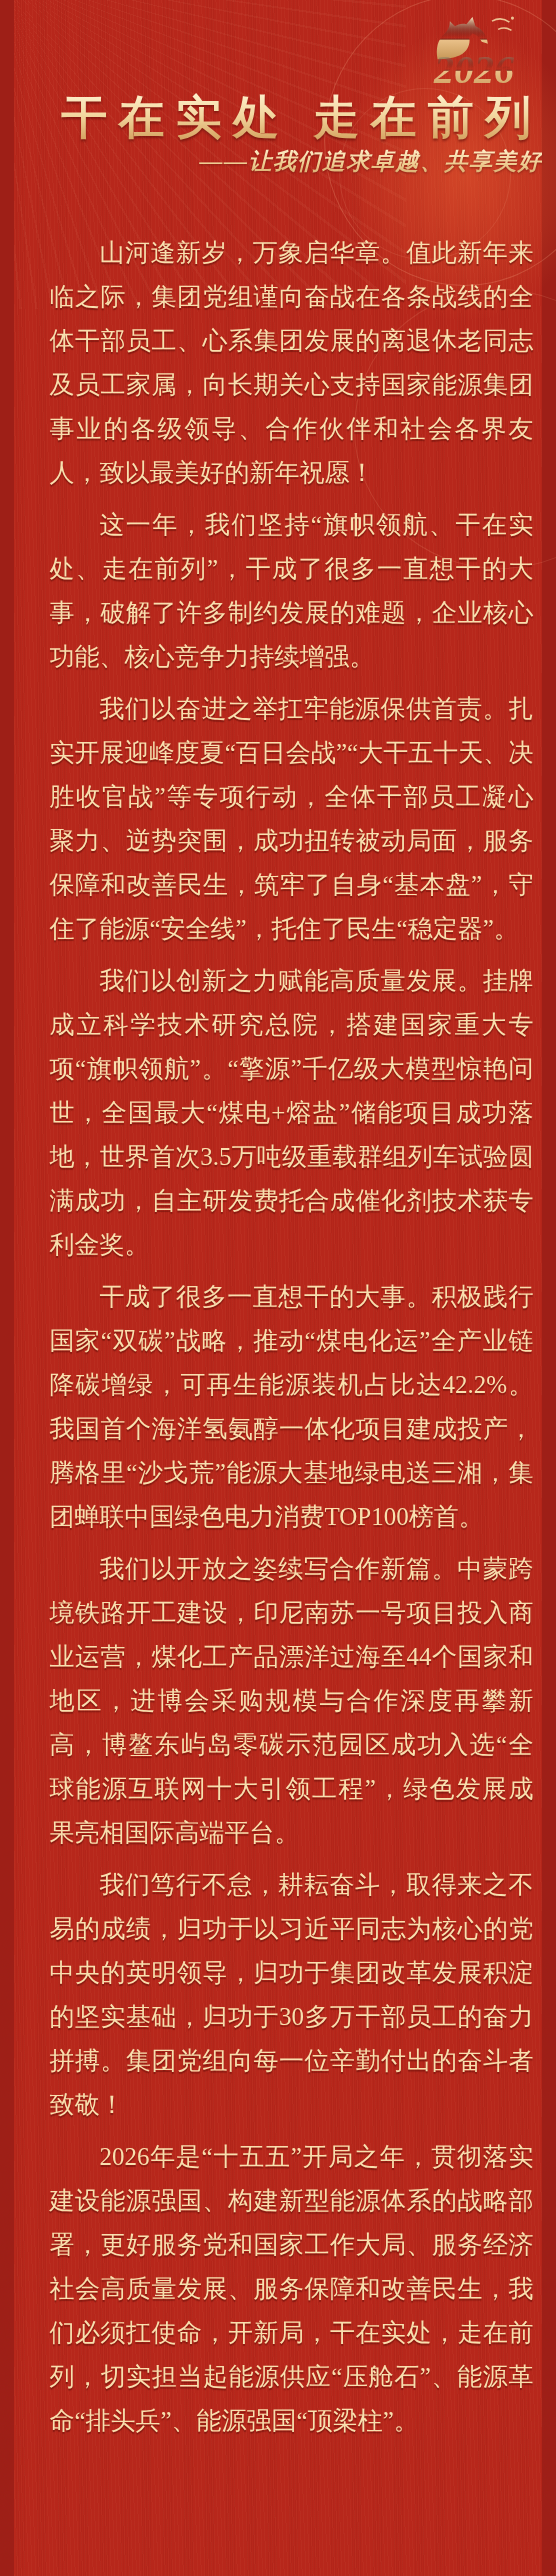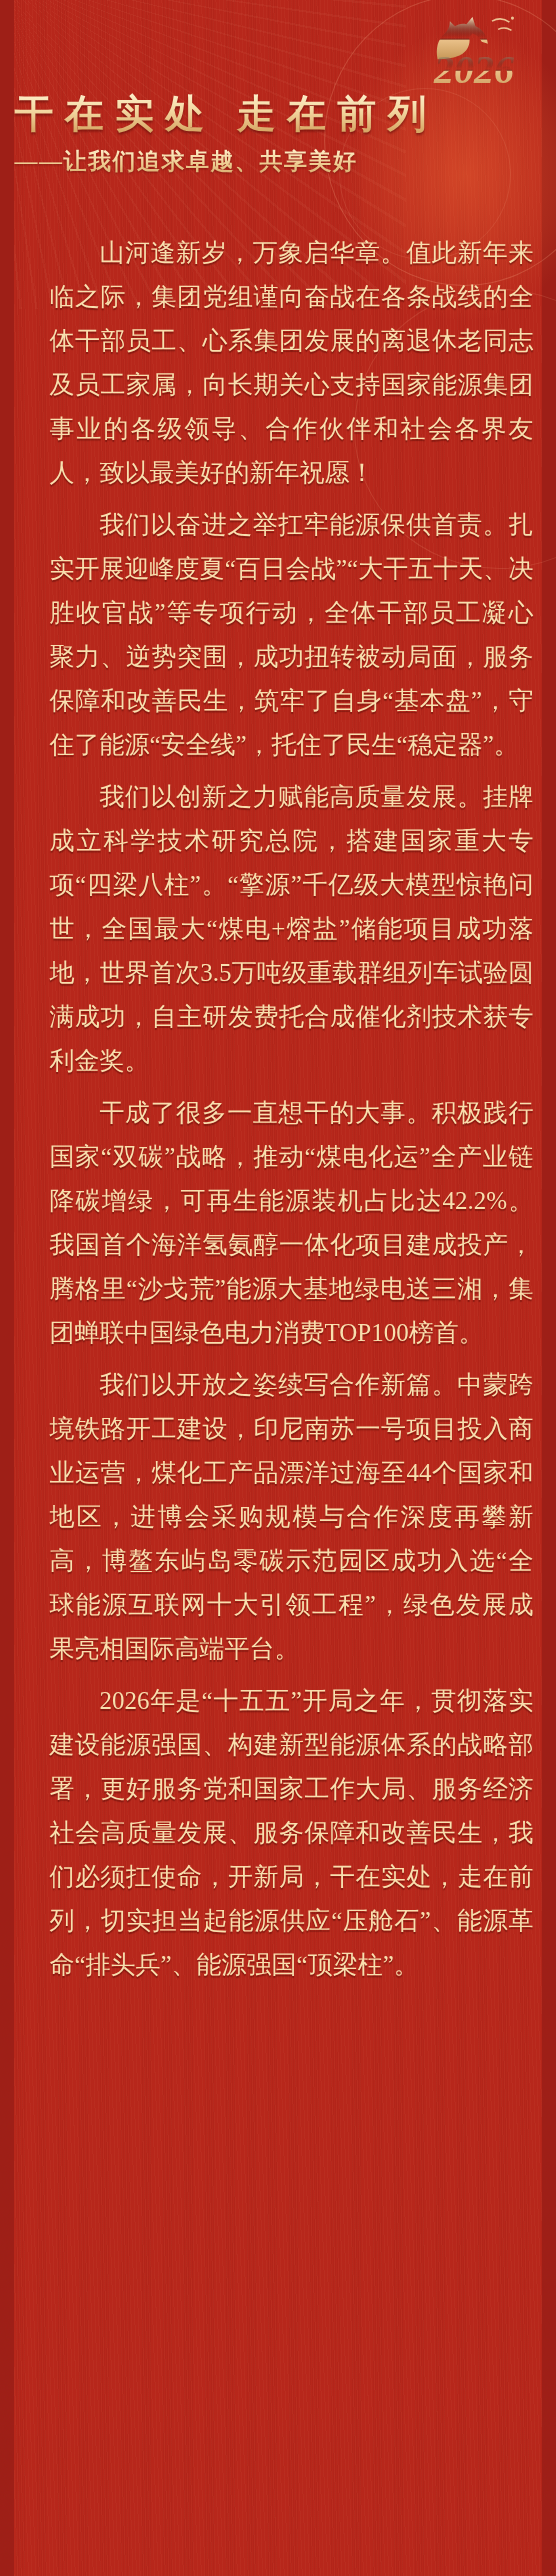--- a/index.html
+++ b/index.html
@@ -35,35 +35,36 @@
   }
   .ring{position:absolute;border:1.5px solid rgba(255,190,150,.22);border-radius:50%;}
   .ring.r1{right:-62px;top:-5.2px;width:278px;height:289px;}
   .ring.r2{right:-103px;top:289px;width:289px;height:278px;border-color:rgba(255,190,150,.15);}
   .ring.r3{right:31px;top:88px;width:170px;height:170px;border-color:rgba(255,200,160,.12);}
 
   .logo{position:absolute;right:9.3px;top:9.3px;width:118px;height:88px;text-align:right;}
 
   .title{
     position:absolute;left:0;top:87px;width:100%;
-    text-align:left;
-    font-size:39px;font-weight:bold;letter-spacing:11.3px;
+    text-align:right;
+    font-size:46px;font-weight:bold;letter-spacing:11.3px;
     background:linear-gradient(180deg,#fff3d2 5%,#f3d7a0 45%,#d9a968 80%,#c89a58);
     -webkit-background-clip:text;background-clip:text;color:transparent;
     filter:drop-shadow(0 2.1px 1px rgba(90,10,5,.55));
     white-space:nowrap;
   }
   .subtitle{
     position:absolute;left:0;top:146px;width:100%;
-    text-align:left;
+    text-align:right;
     font-size:23px;font-weight:bold;letter-spacing:1.5px;
     background:linear-gradient(180deg,#ffeec8 10%,#edca8e 60%,#d3a468);
     -webkit-background-clip:text;background-clip:text;color:transparent;
     filter:drop-shadow(0 1.5px 1px rgba(90,10,5,.5));
     white-space:nowrap;
+    font-style:italic;
   }
 
   .content{
     position:absolute;left:27px;top:223px;width:500px;
     color:#f8dfae;
     font-size:25px;line-height:44px;
     text-align:justify;text-justify:inter-ideograph;
     text-shadow:0 1.5px 1px rgba(80,8,4,.45);
   }
   .content p{margin:8px;text-indent:2em;}
@@ -100,24 +101,26 @@
         <text x="115" y="138" text-anchor="middle" font-family="Liberation Serif, DejaVu Serif, serif" font-size="78" font-style="italic" font-weight="bold" fill="url(#gg)">2026</text>
       </svg>
     </div>
 
     <div class="title">干在实处 走在前列</div>
     <div class="subtitle">——让我们追求卓越、共享美好</div>
 
     <div class="content">
       <div>
           <p>山河逢新岁，万象启华章。值此新年来临之际，集团党组谨向奋战在各条战线的全体干部员工、心系集团发展的离退休老同志及员工家属，向长期关心支持国家能源集团事业的各级领导、合作伙伴和社会各界友人，致以最美好的新年祝愿！</p>
+          <p>这一年，我们坚持“旗帜领航、干在实处、走在前列”，干成了很多一直想干的大事，破解了许多制约发展的难题，企业核心功能、核心竞争力持续增强。</p>
           <p>我们以奋进之举扛牢能源保供首责。扎实开展迎峰度夏“百日会战”“大干五十天、决胜收官战”等专项行动，全体干部员工凝心聚力、逆势突围，成功扭转被动局面，服务保障和改善民生，筑牢了自身“基本盘”，守住了能源“安全线”，托住了民生“稳定器”。</p>
-          <p>我们以创新之力赋能高质量发展。挂牌成立科学技术研究总院，搭建国家重大专项“四梁八柱”。“擎源”千亿级大模型惊艳问世，全国最大“煤电+熔盐”储能项目成功落地，世界首次3.5万吨级重载群组列车试验圆满成功，自主研发费托合成催化剂技术获专利金奖。</p>
+          <p>我们以创新之力赋能高质量发展。挂牌成立科学技术研究总院，搭建国家重大专项“旗帜领航”。“擎源”千亿级大模型惊艳问世，全国最大“煤电+熔盐”储能项目成功落地，世界首次3.5万吨级重载群组列车试验圆满成功，自主研发费托合成催化剂技术获专利金奖。</p>
           <p>干成了很多一直想干的大事。积极践行国家“双碳”战略，推动“煤电化运”全产业链降碳增绿，可再生能源装机占比达42.2%。我国首个海洋氢氨醇一体化项目建成投产，腾格里“沙戈荒”能源大基地绿电送三湘，集团蝉联中国绿色电力消费TOP100榜首。</p>
           <p>我们以开放之姿续写合作新篇。中蒙跨境铁路开工建设，印尼南苏一号项目投入商业运营，煤化工产品漂洋过海至44个国家和地区，进博会采购规模与合作深度再攀新高，博鳌东屿岛零碳示范园区成功入选“全球能源互联网十大引领工程”，绿色发展成果亮相国际高端平台。</p>
+          <p>我们笃行不怠，耕耘奋斗，取得来之不易的成绩，归功于以习近平同志为核心的党中央的英明领导，归功于集团改革发展积淀的坚实基础，归功于30多万干部员工的奋力拼搏。集团党组向每一位辛勤付出的奋斗者致敬！</p>
           <p>2026年是“十五五”开局之年，贯彻落实建设能源强国、构建新型能源体系的战略部署，更好服务党和国家工作大局、服务经济社会高质量发展、服务保障和改善民生，我们必须扛使命，开新局，干在实处，走在前列，切实担当起能源供应“压舱石”、能源革命“排头兵”、能源强国“顶梁柱”。</p>
         </div>
 
     </div>
   </div>
 
 </div>
 
 
 </body></html>

